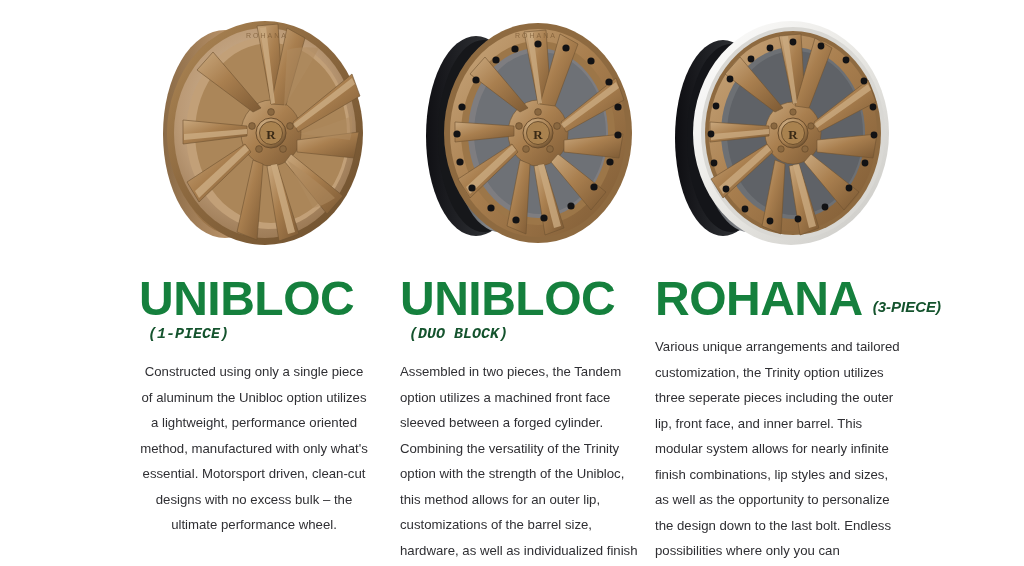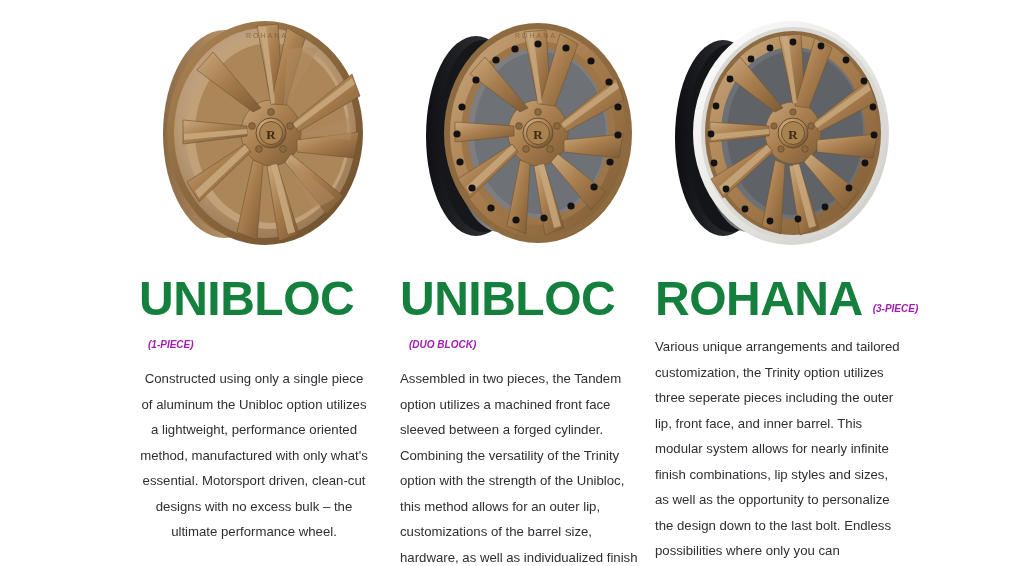--- a/index.html
+++ b/index.html
@@ -69,29 +69,30 @@
     line-height: 50px;
     letter-spacing: -0.5px;
     color: #15803d;
     display: inline-block;
     margin: 0;
   }
   .subtitle {
     font-family: "Liberation Sans", sans-serif;
     font-weight: bold;
     font-style: italic;
-    font-size: 10px;
-    color: #a21caf;
+    font-size: 15px;
+    color: #14532d;
     display: inline-block;
     margin: 0;
   }
   .sub-below {
     display: block;
-    margin-top: 15px;
+    margin-top: 2px;
     margin-left: 9px;
+    font-family: Liberation Mono, monospace;
   }
   .sub-inline {
     margin-left: 10px;
     vertical-align: baseline;
     position: relative;
     top: -3px;
   }
 
   
   .body-text {

